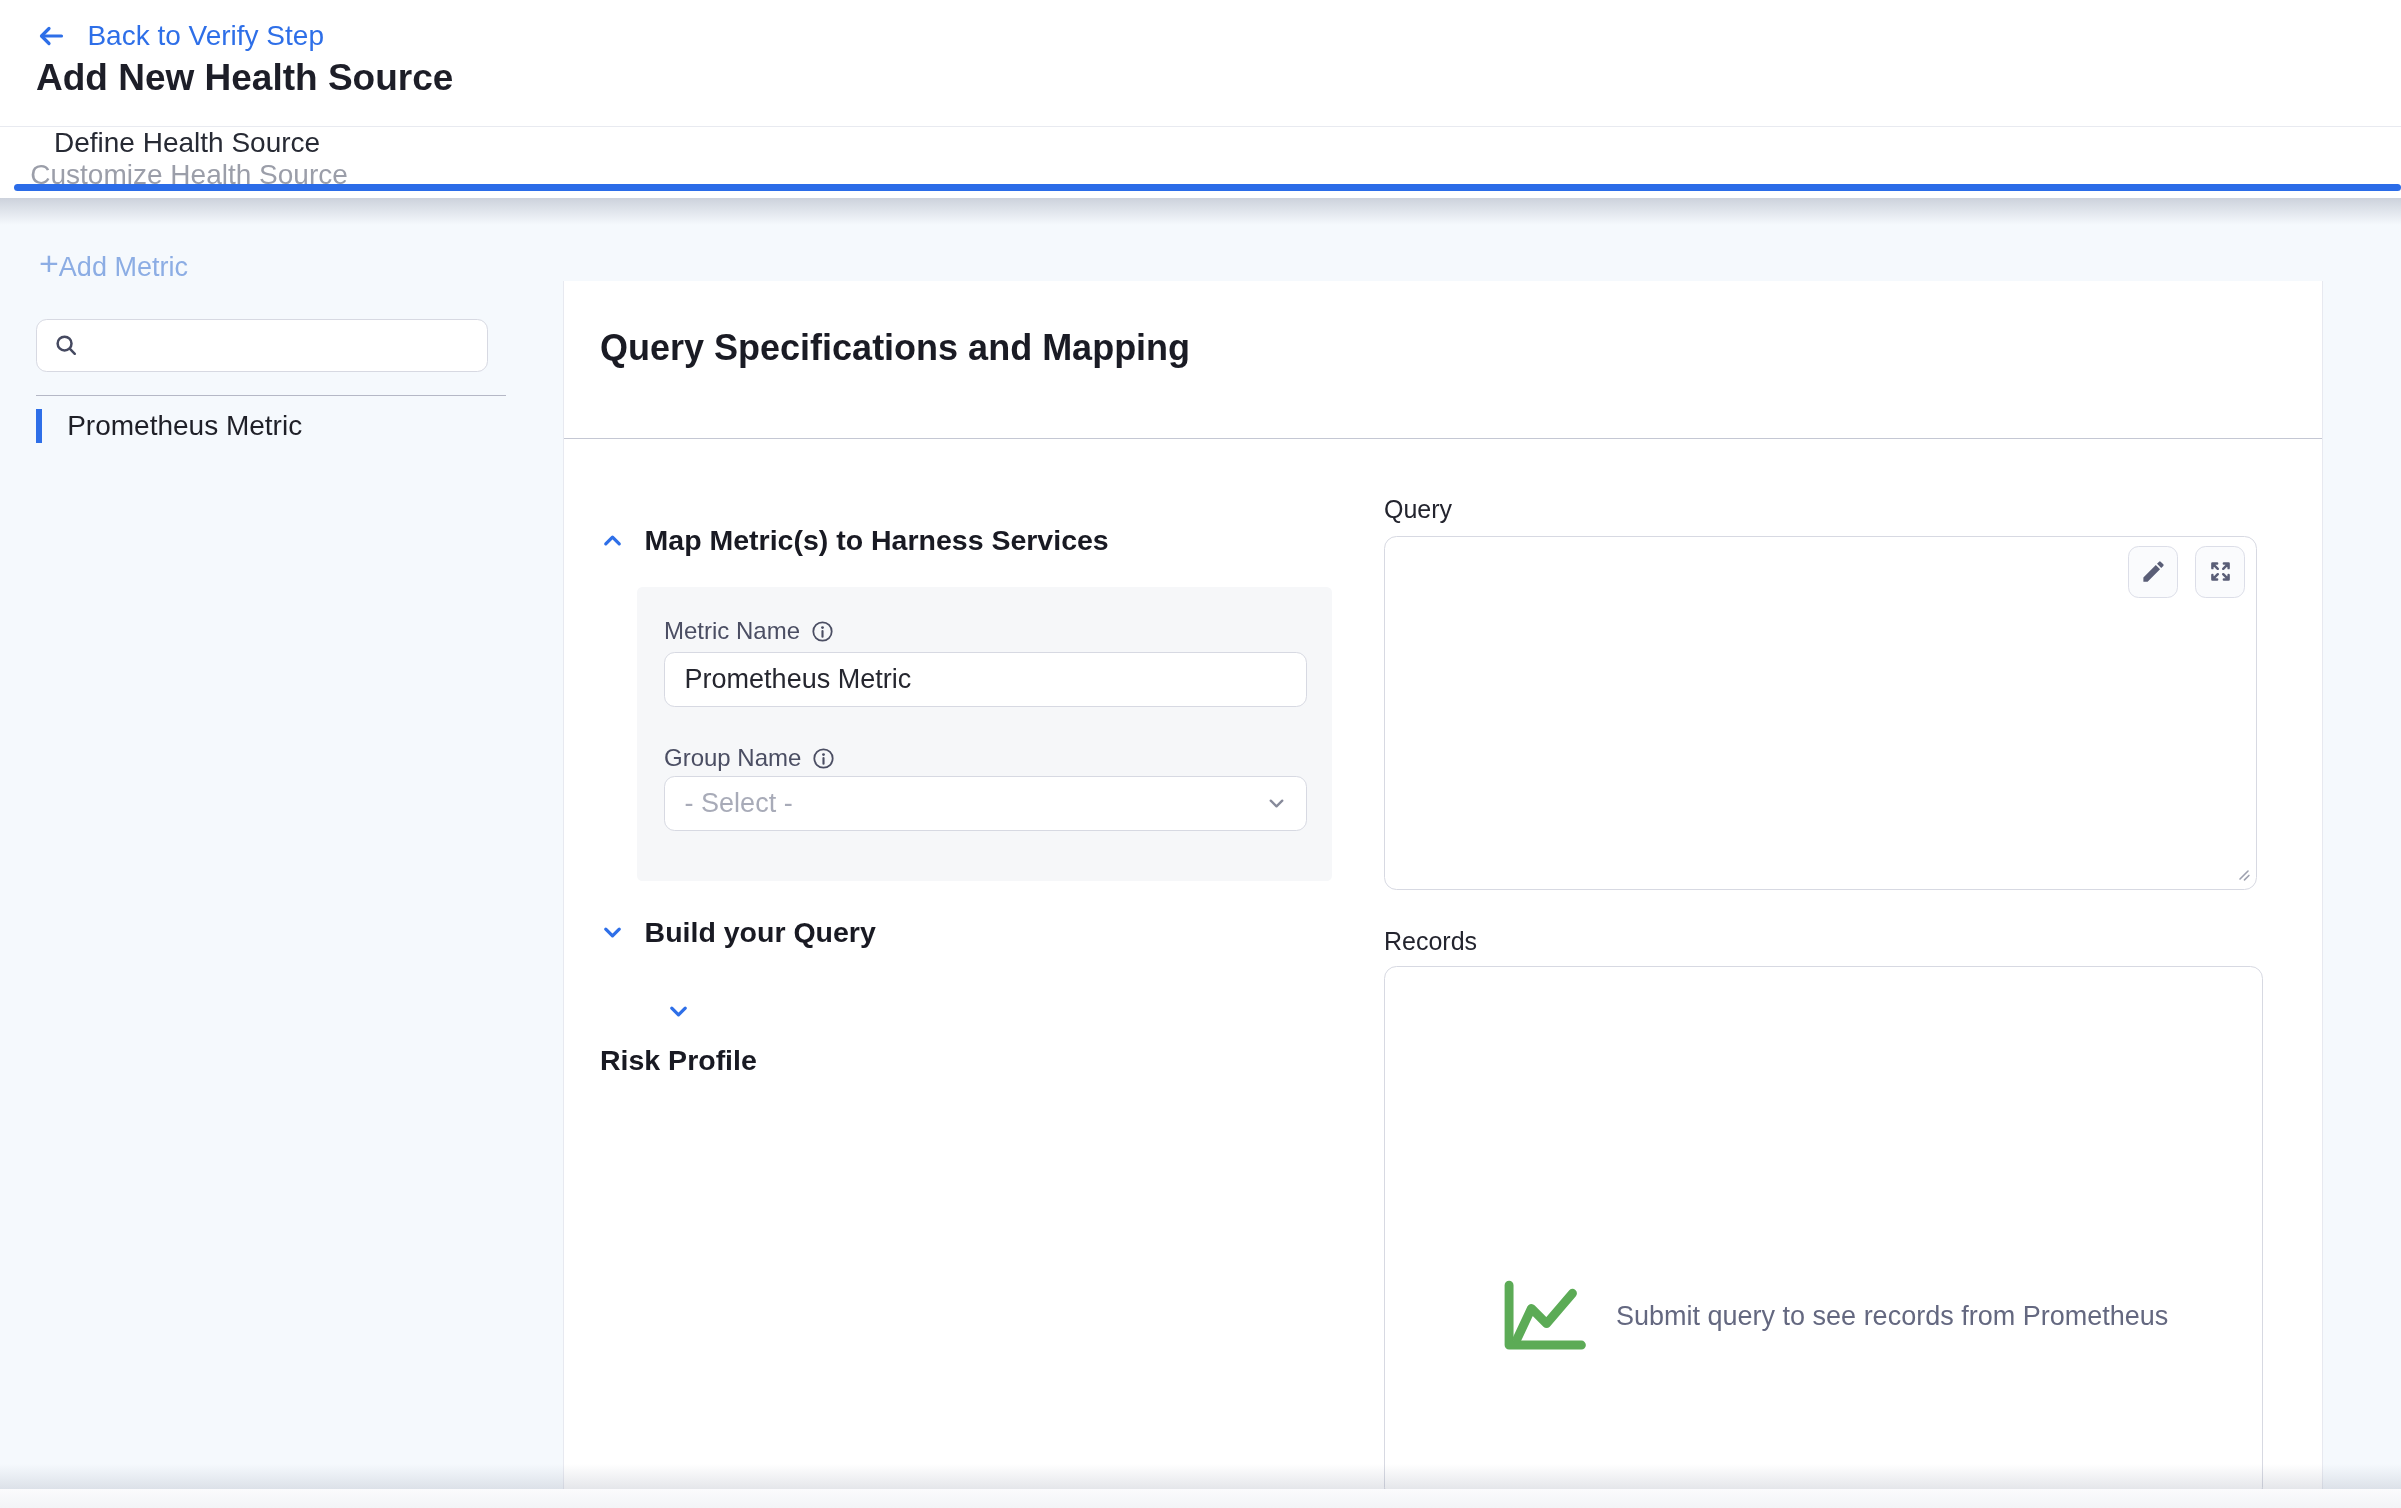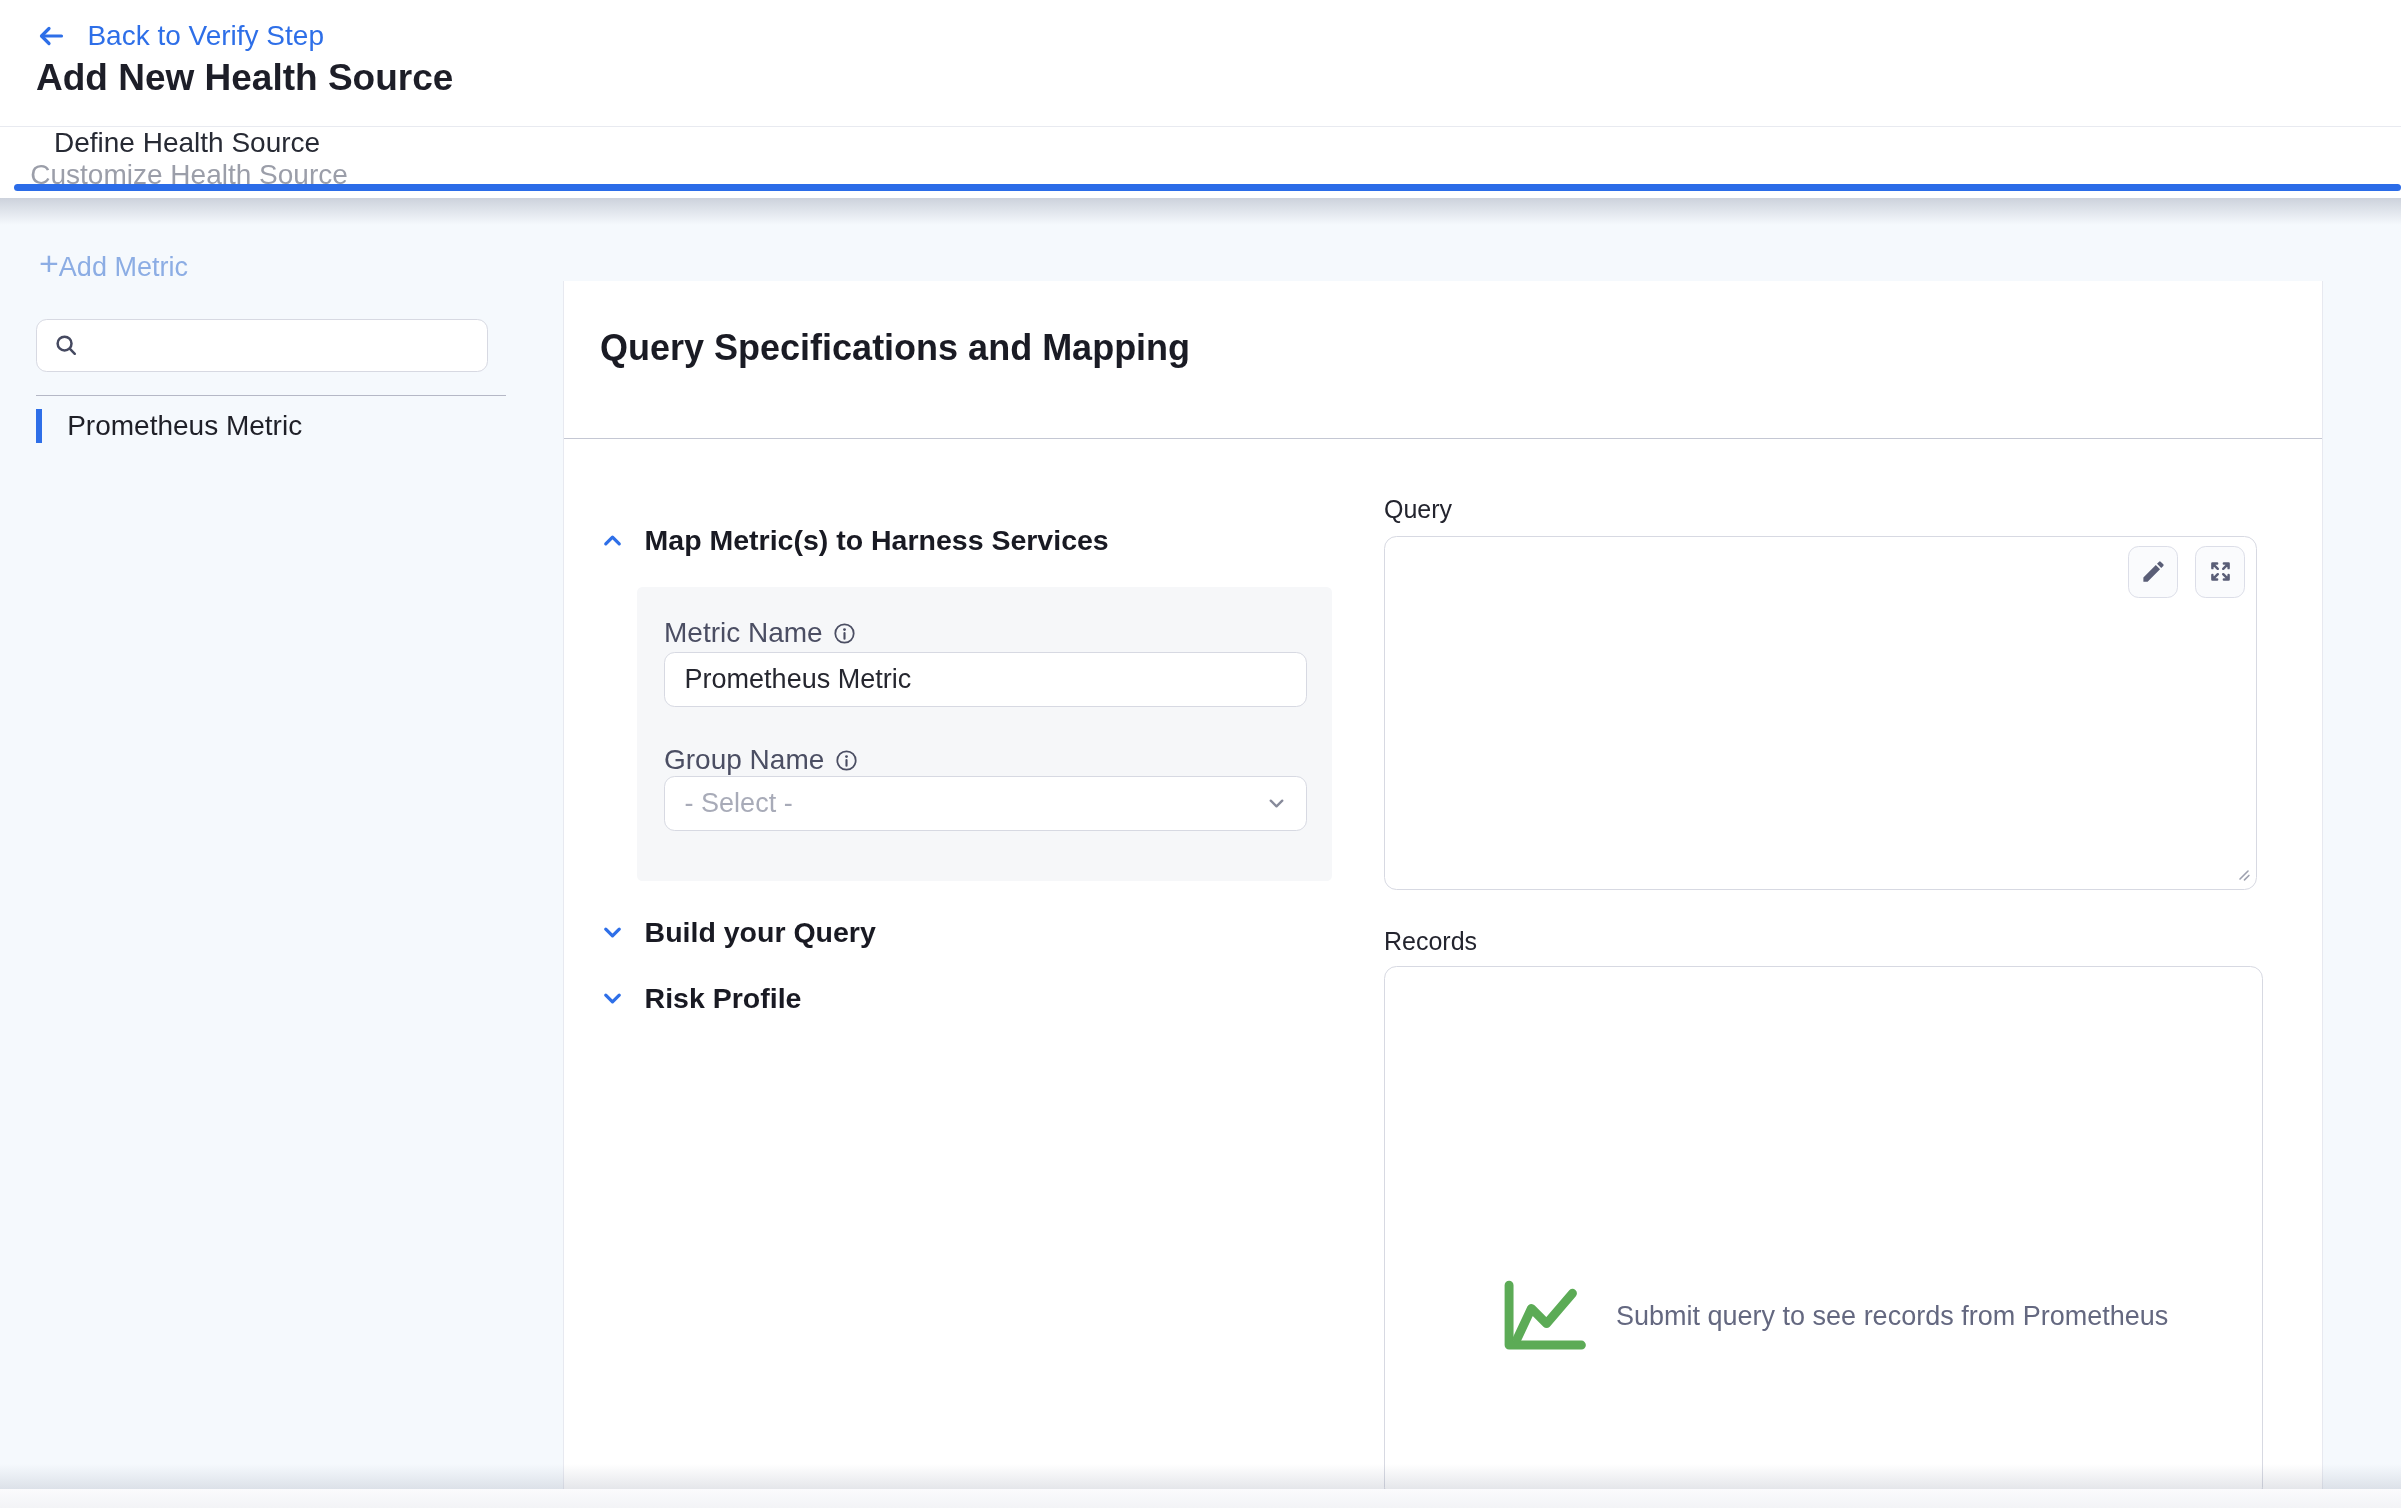--- a/index.html
+++ b/index.html
@@ -88,29 +88,29 @@
     border-top:1.8px solid #C4C7D3;
   }
 
   .acc-row {
     position:absolute; left:36px; height:34px;
     display:flex; align-items:center; gap:19.6px; cursor:pointer;
   }
   .acc-row .acc-label { font-size:28.5px; font-weight:700; color:#191A23; }
   .row-map   { top:242px; }
   .row-build { top:634px; }
-  .row-risk  { top:700px; }
+  .row-risk  { top:718px;flex-direction:column; }
 
   .form-card {
     position:absolute; left:73px; top:306px; width:695px; height:294px;
     background:#F6F7F9; border-radius:5.3px;
   }
   .field-label {
     position:absolute; left:27px; display:flex; align-items:center; gap:10.7px;
-    font-size:28px; font-weight:500; color:#4B4E63;
+    font-size:24px; font-weight:500; color:#4B4E63;
   }
   .lab-metric { top:30px; }
   .lab-group  { top:157px; }
   .text-input {
     position:absolute; left:27px; top:65px; width:643px; height:55px;
     background:#FFFFFF; border:1.8px solid #D7D9E2; border-radius:10.7px;
     font-size:27px; color:#25262F; padding:0 19.6px; outline:none;
     font-family:inherit;
   }
   .select-field {

